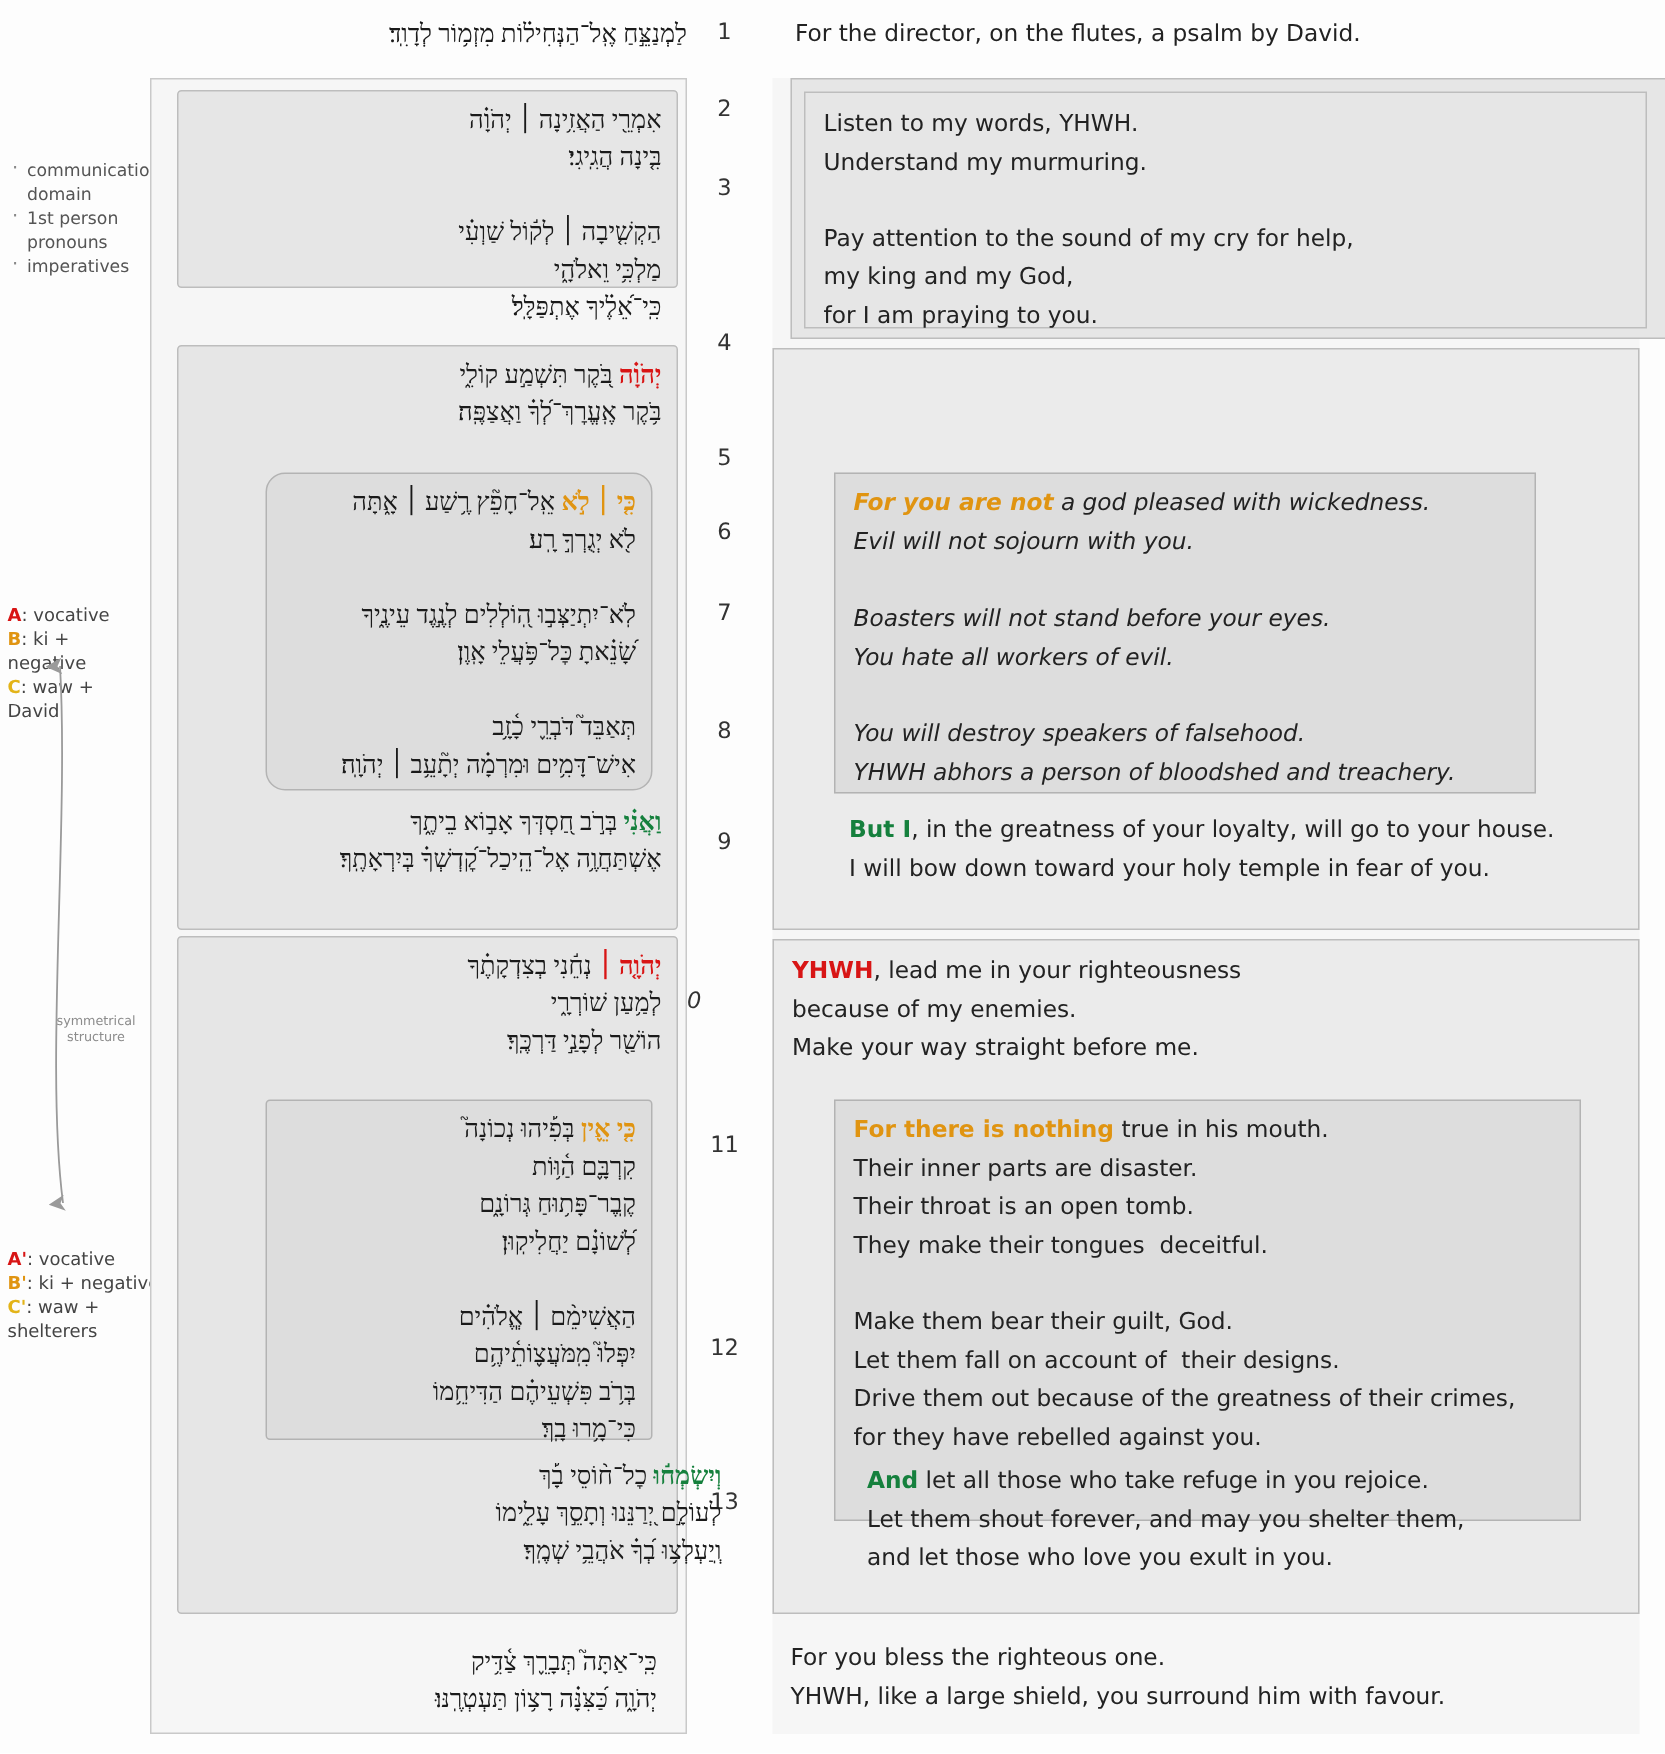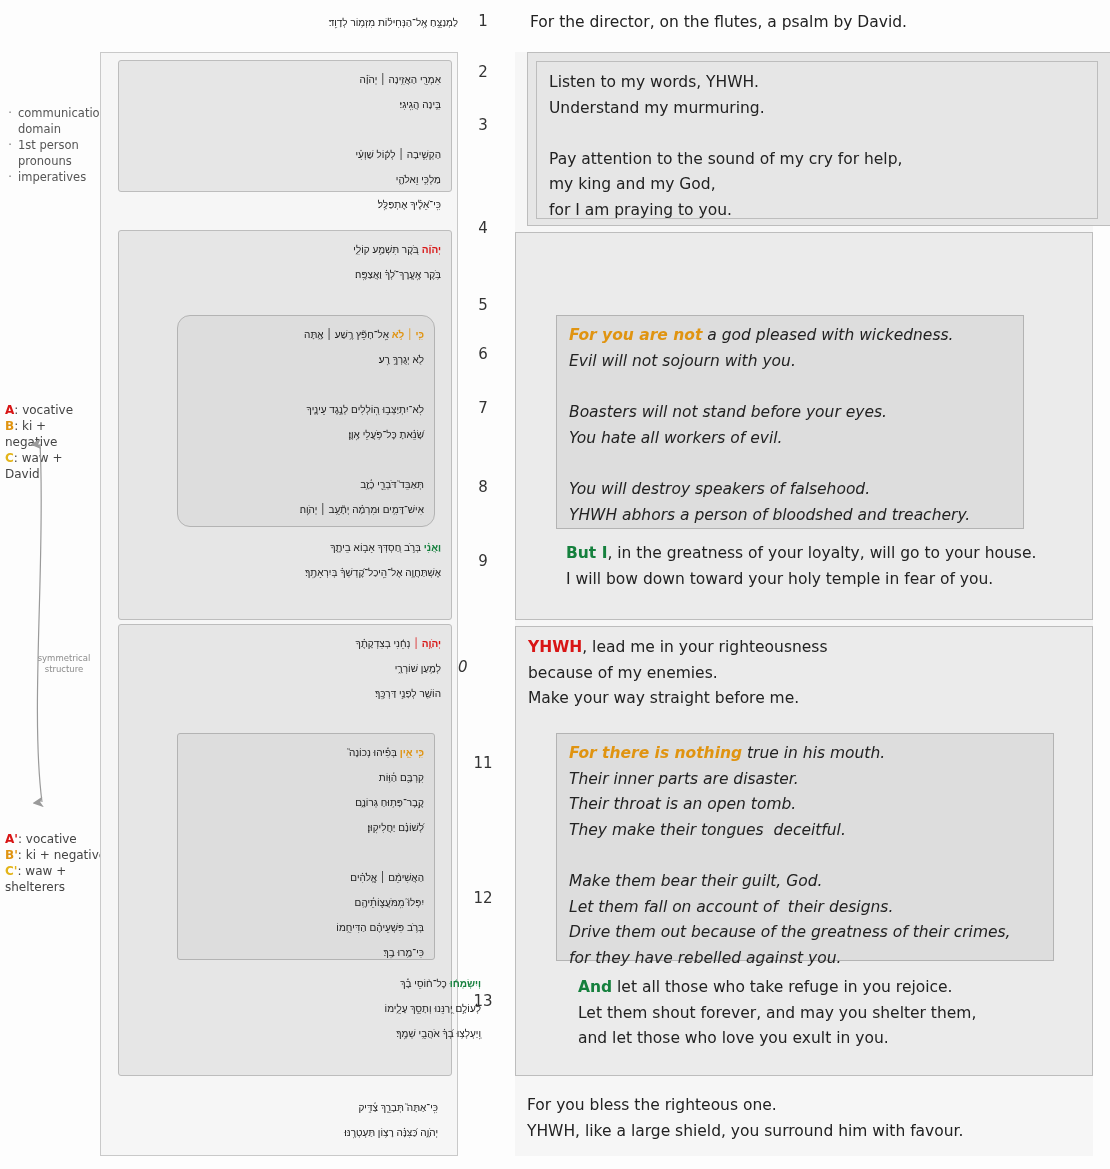--- a/index.html
+++ b/index.html
@@ -31,22 +31,22 @@
     position: absolute;
     background: #dddddd;
     border: 1px solid #b3b3b3;
   }
 
   
   .heb {
     direction: rtl;
     unicode-bidi: bidi-override;
     text-align: right;
-    font-family: Liberation Sans, sans-serif;
-    font-size: 10px;
+    font-family: Liberation Serif, serif;
+    font-size: 17px;
     line-height: 25px;
     color: #1a1a1a;
     white-space: pre-wrap;
   }
   .heb.plain { direction: rtl; unicode-bidi: plaintext; }
 
   
   .eng {
     font-family: "DejaVu Sans", "Liberation Sans", sans-serif;
     font-size: 15.5px;
@@ -166,21 +166,21 @@
     <defs>
       <marker id="ah-up" markerWidth="9" markerHeight="9" refX="4.5" refY="8" orient="auto">
         <path d="M4.5,0 L9,9 L4.5,6.6 L0,9 Z" fill="#9a9a9a"></path>
       </marker>
       <marker id="ah-dn" markerWidth="9" markerHeight="9" refX="4.5" refY="8" orient="auto">
         <path d="M4.5,0 L9,9 L4.5,6.6 L0,9 Z" fill="#9a9a9a"></path>
       </marker>
     </defs>
     <path d="M22,372 C10,280 26,120 20,14" fill="none" stroke="#9a9a9a" stroke-width="1.2" marker-start="url(#ah-up)" marker-end="url(#ah-dn)"></path>
   </svg>
-  <div class="midlabel" style="left:34px; top:653px;">symmetrical
+  <div class="midlabel" style="left:34px; top:676px;">symmetrical
 structure</div>
 
   <div class="smalllabel" style="left:131px; top:406px;">evil
 as topic</div>
   <div class="smalllabel" style="left:131px; top:838px;">enemies
 as topic</div>
 
   <svg class="deco" width="14" height="138" style="left:188px; top:346px;">
     <path d="M12,0 C6,0 8,60 1,69 C8,78 6,138 12,138" fill="none" stroke="#a5a5a5" stroke-width="1.1"></path>
   </svg>
@@ -272,21 +272,21 @@
 
     <div class="eng" style="position:absolute; left:0; top:308px; width:100%; padding:0 12px 0 50px;"><span class="hl-gold">But I</span><span>, in the greatness of your loyalty, will go to your house.
 I will bow down toward your holy temple in fear of you.</span></div>
   </div>
 
   <div class="inner-box" style="left:515px; top:626px; width:578px; height:450px; background:#ebebeb;">
     <div class="eng" style="padding:8px 12px 0 12px;"><span class="hl-red">YHWH</span><span>, lead me in your righteousness
 because of my enemies.
 Make your way straight before me.</span></div>
 
-    <div class="nested-box" style="left:40px; top:106px; width:498px; height:228px;font-style:italic;">
+    <div class="nested-box" style="left:40px; top:106px; width:498px; height:281px;">
       <div class="eng" style="padding:7px 12px 0 12px;"><span class="hl-orange">For there is nothing</span><span> true in his mouth.
 Their inner parts are disaster.
 Their throat is an open tomb.
 They make their tongues  deceitful.</span></div>
       <div class="eng" style="padding:26px 12px 0 12px;">Make them bear their guilt, God.
 Let them fall on account of  their designs.
 Drive them out because of the greatness of their crimes,
 for they have rebelled against you.</div>
     </div>
 

